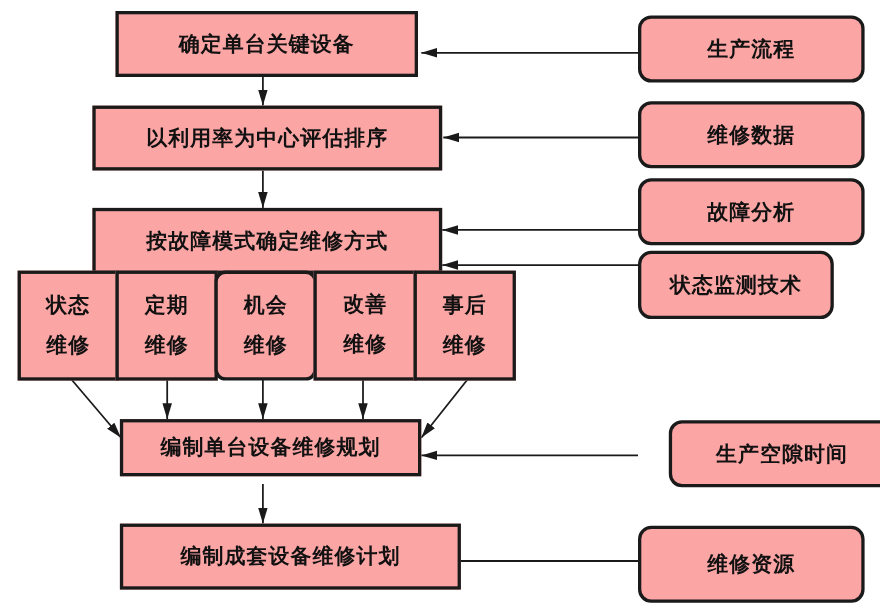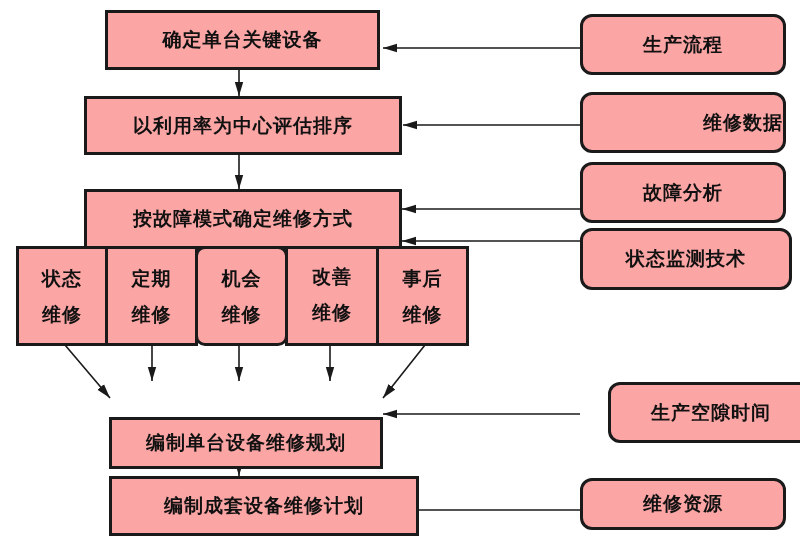--- a/index.html
+++ b/index.html
@@ -66,38 +66,38 @@
 </div>
 <div class="box sub" style="left:285px; top:246px; width:94px; height:100px;font-family:Liberation Mono, monospace;">
   <span>改善</span>
   <span>维修</span>
 </div>
 <div class="box sub" style="left:376px; top:246px; width:93px; height:100px;">
   <span>事后</span>
   <span>维修</span>
 </div>
 
-<div class="box" style="left:109px; top:381px; width:274px; height:52px;margin-top:36px;">
+<div class="box" style="left:109px; top:381px; width:274px; height:52px;">
   <span>编制单台设备维修规划</span>
 </div>
 
 <div class="box" style="left:109px; top:476px; width:310px; height:60px;">
   <span>编制成套设备维修计划</span>
 </div>
 
 <div class="box rbox" style="left:580px; top:14px; width:206px; height:61px;">
   <span>生产流程</span>
 </div>
-<div class="box rbox" style="left:580px; top:92px; width:206px; height:61px;justify-content:flex-end;">
+<div class="box rbox" style="left:580px; top:92px; width:206px; height:61px;">
   <span>维修数据</span>
 </div>
 <div class="box rbox" style="left:580px; top:162px; width:206px; height:61px;">
   <span>故障分析</span>
 </div>
-<div class="box rbox" style="left:580px; top:228px; width:212px; height:62px;">
+<div class="box rbox" style="left:580px; top:228px; width:178px; height:62px;">
   <span>状态监测技术</span>
 </div>
 <div class="box rbox" style="left:580px; top:382px; width:206px; height:61px;margin-left:28px;">
   <span>生产空隙时间</span>
 </div>
-<div class="box rbox" style="left:580px; top:478px; width:206px; height:52px;">
+<div class="box rbox" style="left:580px; top:478px; width:206px; height:70px;">
   <span>维修资源</span>
 </div>
 
 </body></html>

